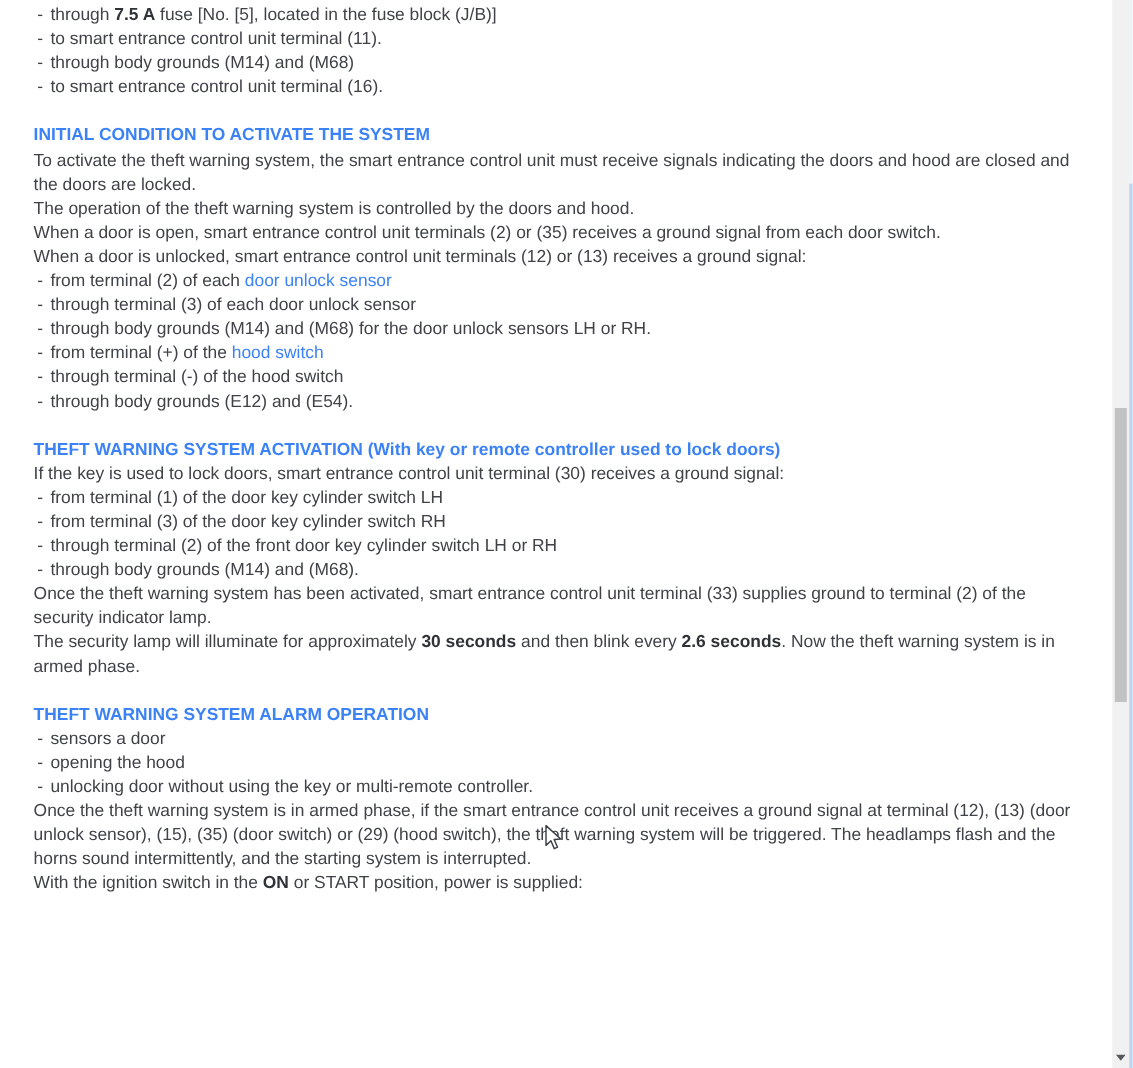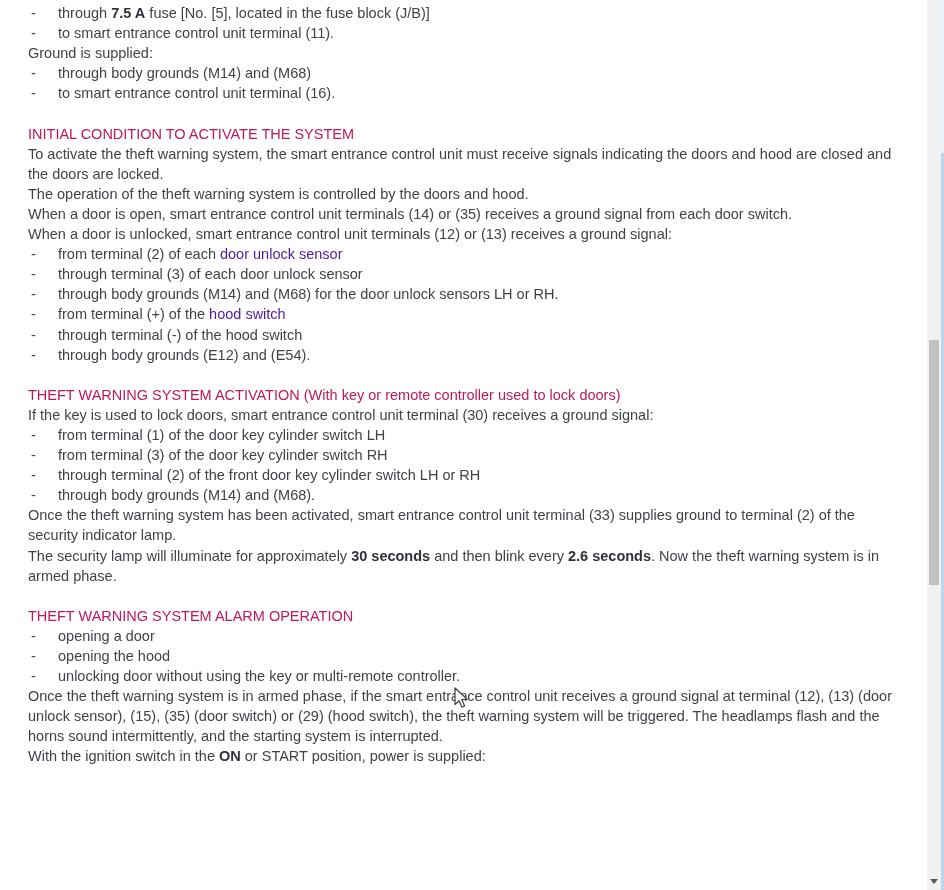--- a/index.html
+++ b/index.html
@@ -1,27 +1,27 @@
 <!DOCTYPE html>
 <html><head>
 <meta charset="utf-8">
 <style>
   * { margin:0; padding:0; box-sizing:border-box; }
   html,body { width:944px; height:890px; overflow:hidden; background:#ffffff; }
   body { font-family:"Liberation Sans","DejaVu Sans",sans-serif; font-size:14.5px; line-height:20.1px; color:#3f4348; position:relative; }
 
   .doc { position:absolute; left:28px; top:3px; width:877px; }
-  .h { font-weight:400; color:#be185d; }
+  .h { font-weight:700; color:#3b82f6; }
   .p { }
   .gap { height:20.1px; }
   .bl { display:flex; }
   .bl .dash { width:11px; flex:0 0 11px; margin-left:3px; }
-  .bl .bt { flex:1 1 auto;margin-left:16px; }
+  .bl .bt { flex:1 1 auto; }
   b, .bold { font-weight:700; color:#2f3337; }
-  a.doclink { color:#4c1d95; text-decoration:none; cursor:pointer; }
+  a.doclink { color:#3b82f6; text-decoration:none; cursor:pointer; }
 
   
   .sb-track { position:absolute; left:927px; top:0; width:14px; height:890px; background:#f1f1f1; }
   .sb-thumb { position:absolute; left:929px; top:340px; width:10px; height:245px; background:#c2c2c2; }
   .sb-btn-down { position:absolute; left:927px; top:873px; width:14px; height:17px; background:#f1f1f1; display:flex; align-items:center; justify-content:center; }
   .sb-arrow-down { width:0; height:0; border-left:4px solid transparent; border-right:4px solid transparent; border-top:5px solid #55585c; }
 
   
   .win-sb-track { position:absolute; left:941px; top:0; width:3px; height:890px; background:#eef3fa; }
   .win-sb-thumb { position:absolute; left:941px; top:153px; width:3px; height:737px; background:#bdd6ee; }
@@ -33,34 +33,33 @@
 
 <div class="doc">
     <div class="bl">
       <span class="dash">-</span>
       <div class="bt"><span>through </span><span class="bold">7.5 A</span><span> fuse [No. [5], located in the fuse block (J/B)]</span></div>
     </div>
     <div class="bl">
       <span class="dash">-</span>
       <div class="bt"><span>to smart entrance control unit terminal (11).</span></div>
     </div>
-    <div class="p"><span>Ground is supplied:</span></div>
     <div class="bl">
       <span class="dash">-</span>
       <div class="bt"><span>through body grounds (M14) and (M68)</span></div>
     </div>
     <div class="bl">
       <span class="dash">-</span>
       <div class="bt"><span>to smart entrance control unit terminal (16).</span></div>
     </div>
     <div class="gap"></div>
     <div class="h"><span>INITIAL CONDITION TO ACTIVATE THE SYSTEM</span></div>
     <div class="p"><span>To activate the theft warning system, the smart entrance control unit must receive signals indicating the doors and hood are closed and the doors are locked.</span></div>
     <div class="p"><span>The operation of the theft warning system is controlled by the doors and hood.</span></div>
-    <div class="p"><span>When a door is open, smart entrance control unit terminals (14) or (35) receives a ground signal from each door switch.</span></div>
+    <div class="p"><span>When a door is open, smart entrance control unit terminals (2) or (35) receives a ground signal from each door switch.</span></div>
     <div class="p"><span>When a door is unlocked, smart entrance control unit terminals (12) or (13) receives a ground signal:</span></div>
     <div class="bl">
       <span class="dash">-</span>
       <div class="bt"><span>from terminal (2) of each </span><a class="doclink">door unlock sensor</a></div>
     </div>
     <div class="bl">
       <span class="dash">-</span>
       <div class="bt"><span>through terminal (3) of each door unlock sensor</span></div>
     </div>
     <div class="bl">
@@ -97,21 +96,21 @@
     <div class="bl">
       <span class="dash">-</span>
       <div class="bt"><span>through body grounds (M14) and (M68).</span></div>
     </div>
     <div class="p"><span>Once the theft warning system has been activated, smart entrance control unit terminal (33) supplies ground to terminal (2) of the security indicator lamp.</span></div>
     <div class="p"><span>The security lamp will illuminate for approximately </span><span class="bold">30 seconds</span><span> and then blink every </span><span class="bold">2.6 seconds</span><span>. Now the theft warning system is in armed phase.</span></div>
     <div class="gap"></div>
     <div class="h"><span>THEFT WARNING SYSTEM ALARM OPERATION</span></div>
     <div class="bl">
       <span class="dash">-</span>
-      <div class="bt"><span>opening a door</span></div>
+      <div class="bt"><span>sensors a door</span></div>
     </div>
     <div class="bl">
       <span class="dash">-</span>
       <div class="bt"><span>opening the hood</span></div>
     </div>
     <div class="bl">
       <span class="dash">-</span>
       <div class="bt"><span>unlocking door without using the key or multi-remote controller.</span></div>
     </div>
     <div class="p"><span>Once the theft warning system is in armed phase, if the smart entrance control unit receives a ground signal at terminal (12), (13) (door unlock sensor), (15), (35) (door switch) or (29) (hood switch), the theft warning system will be triggered. The headlamps flash and the horns sound intermittently, and the starting system is interrupted.</span></div>

